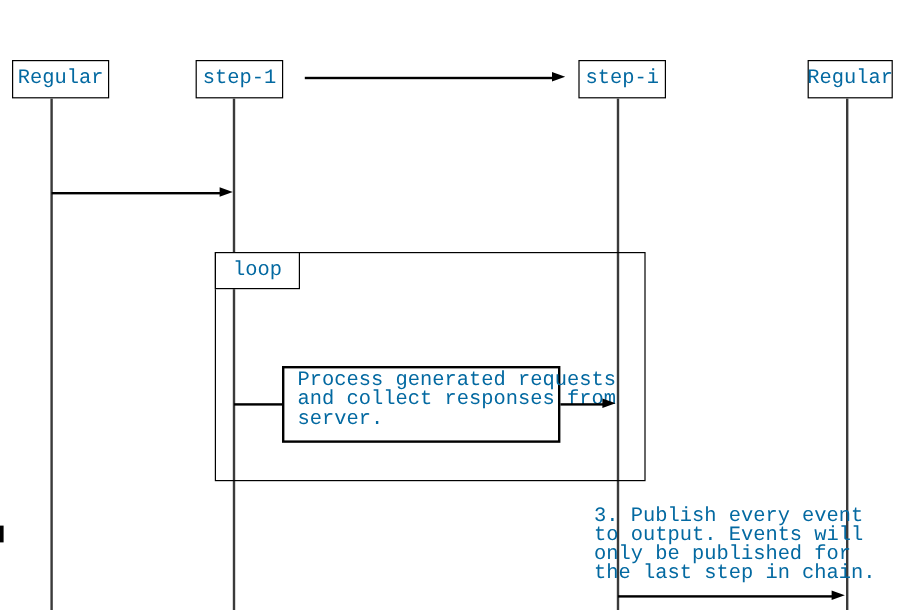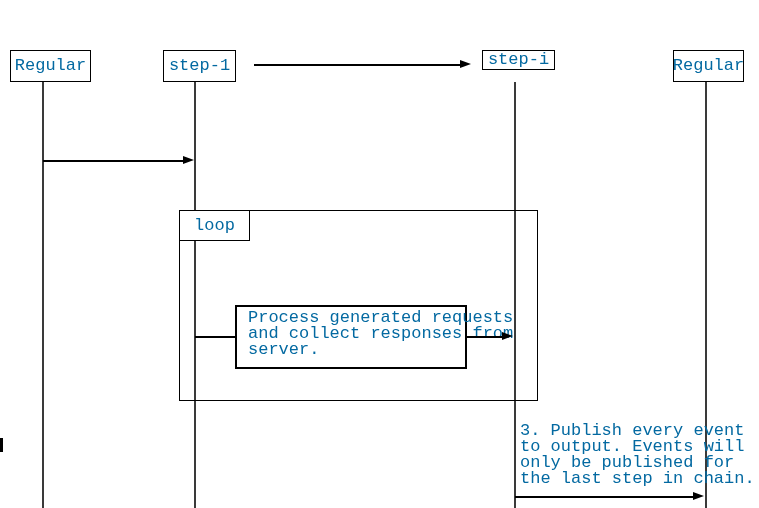--- a/index.html
+++ b/index.html
@@ -79,21 +79,21 @@
   }
   .edge-mark {
     position: absolute;
     background: #000000;
     z-index: 4;
   }
 
   
   #actor-regular { left: 10px;  top: 11px; width: 81px; height: 32px; }
   #actor-step1   { left: 163px; top: 11px; width: 73px; height: 32px; }
-  #actor-stepi   { left: 482px; top: 11px; width: 73px; height: 20px; }
+  #actor-stepi   { left: 482px; top: 11px; width: 73px; height: 32px; }
   #actor-output  { left: 673px; top: 11px; width: 71px; height: 32px; }
 
   #lifeline-regular { left: 42px;  top: 43px; height: 439px; }
   #lifeline-step1   { left: 194px; top: 43px; height: 439px; }
   #lifeline-stepi   { left: 514px; top: 43px; height: 439px; }
   #lifeline-output  { left: 705px; top: 43px; height: 439px; }
 
   #top-arrow-line { left: 254px; top: 25px; width: 207px; }
   #top-arrow-head { left: 460px; top: 21px; }
 
@@ -105,21 +105,21 @@
   #loop-label-box { left: 179px; top: 171px; width: 71px;  height: 31px; }
 
   #msg2-text { left: 205px; top: 209px; }
 
   #process-box { left: 235px; top: 266px; width: 232px; height: 64px; }
 
   #conn-in-line  { left: 195px; top: 297px; width: 40px; }
   #conn-out-line { left: 467px; top: 297px; width: 36px; }
   #conn-out-head { left: 502px; top: 293px; }
 
-  #msg3-text { left: 520px; top: 384px; }
+  #msg3-text { left: 495px; top: 384px; }
   #msg3-line { left: 515px; top: 457px; width: 180px; }
   #msg3-head { left: 693px; top: 453px; }
 
   #edge-mark-left  { left: 0; top: 399px; width: 3px; height: 14px; }
   #edge-line-bottom{ left: 0; top: 490px; width: 759px; height: 2px; }
 </style>
 </head>
 <body>
 
 <div id="canvas">

